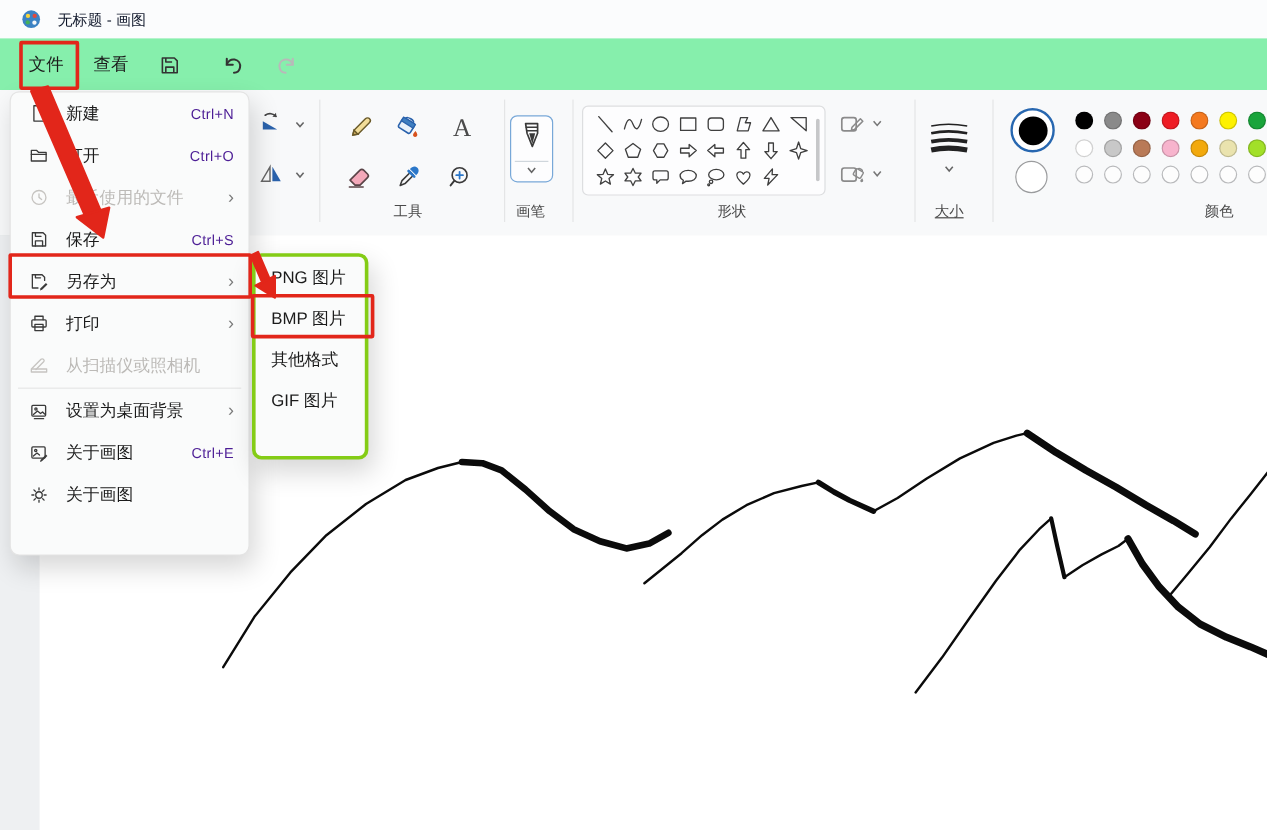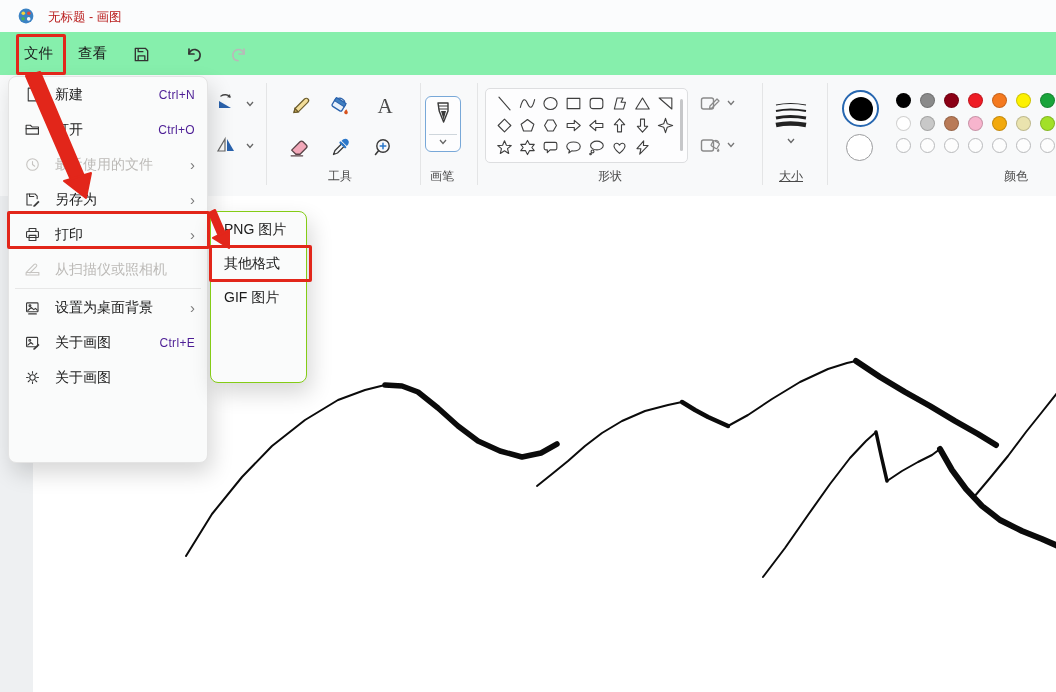--- a/index.html
+++ b/index.html
@@ -3,21 +3,21 @@
 <meta charset="utf-8">
 <style>
   :root{ --hl:#e2261a; --accent:#2767b0; }
   html,body{margin:0;padding:0;background:#d8d8d8;}
   #app{position:relative;width:1056px;height:692px;overflow:hidden;
        font-family:"Liberation Sans",sans-serif;background:#f8f9fa;
        -webkit-font-smoothing:antialiased;}
   .abs{position:absolute;}
   
   #titlebar{left:0;top:0;width:100%;height:32px;background:#fbfcfd;display:flex;align-items:center;}
-  #title-text{font-size:12.5px;color:#b91c1c;margin-left:12px;}
+  #title-text{font-size:12.5px;color:#0f172a;margin-left:12px;}
   
   #menurow{left:0;top:32px;width:100%;height:43px;background:#86efac;}
   .mbtn{position:absolute;top:6px;height:31px;display:flex;align-items:center;justify-content:center;
         font-size:14.5px;color:#1b1b1b;border-radius:5px;}
   .qbtn{position:absolute;top:9px;width:26px;height:26px;display:flex;align-items:center;justify-content:center;border-radius:4px;}
   
   #ribbon{left:0;top:75px;width:100%;height:121px;background:#f8f9fa;border-bottom:1px solid #e2e3e4;}
   .vsep{position:absolute;top:8px;height:102px;width:1px;background:#e4e5e6;}
   .glabel{position:absolute;top:93px;transform:translateX(-50%);font-size:12px;color:#494949;white-space:nowrap;}
   .toolbtn{position:absolute;width:28px;height:28px;display:flex;align-items:center;justify-content:center;border-radius:4px;}
@@ -49,21 +49,21 @@
              border-radius:8px;box-shadow:4px 10px 22px rgba(0,0,0,.16);z-index:10;box-sizing:border-box;padding-top:0;}
   .mi{position:relative;height:35px;display:flex;align-items:center;padding:0 12px 0 14px;color:#1b1b1b;font-size:14px;}
   .mi .micon{width:19px;height:19px;margin-right:13px;flex:none;display:flex;align-items:center;justify-content:center;color:#3a3a3a;}
   .mi.disabled{color:#bcbab7;}
   .mi.disabled .micon{color:#c6c4c1;}
   .mi .short{margin-left:auto;font-size:12px;color:#4c1d95;letter-spacing:.3px;}
   .mi .subchev{margin-left:auto;font-size:15px;color:#7a7a7a;}
   .msep{height:1px;background:#e7e7e7;margin:1px 6px;}
   .micon svg{stroke:currentColor;fill:none;stroke-width:1.3;stroke-linejoin:round;stroke-linecap:round;}
   
-  #submenu{left:210px;top:211px;width:97px;height:172px;background:#fafbfb;border:1px solid #84cc16;
+  #submenu{left:210px;top:211px;width:97px;height:172px;background:#fafbfb;border:3px solid #84cc16;
            border-radius:8px;box-shadow:4px 10px 22px rgba(0,0,0,.16);z-index:10;box-sizing:border-box;padding-top:1px;}
   .smi{height:34px;display:flex;align-items:center;padding-left:13px;font-size:14px;color:#1b1b1b;}
   
   .redbox{position:absolute;border:3.5px solid var(--hl);z-index:20;border-radius:2px;pointer-events:none;}
   #arrows{z-index:21;pointer-events:none;}
   .ltrA{font-family:"Liberation Serif",serif;font-size:21px;color:#4a4a4a;}
 </style>
 </head>
 <body>
 
@@ -425,20 +425,31 @@
             <circle cx="10" cy="10" r="6.8"></circle>
             <path d="M10 6.5 V10 L12.6 12"></path>
           </svg>
         </span>
       <span>最近使用的文件</span>
       <span class="subchev">›</span>
     </div>
     <div class="mi">
       <span class="micon">
           <svg width="17" height="17" viewBox="0 0 20 20">
+            <path d="M3.5 3.5 H14 L16.5 6 V16.5 H3.5 Z"></path>
+            <path d="M6.5 16.5 V11.5 H13.5 V16.5"></path>
+            <path d="M6.5 3.5 V7 H12"></path>
+          </svg>
+        </span>
+      <span>保存</span>
+      <span class="short">Ctrl+S</span>
+    </div>
+    <div class="mi">
+      <span class="micon">
+          <svg width="17" height="17" viewBox="0 0 20 20">
             <path d="M3.5 3.5 H13 L15.5 6 V9"></path>
             <path d="M3.5 3.5 V16.5 H9"></path>
             <path d="M6.5 3.5 V6.5 H11.5"></path>
             <path d="M11.5 16.8 L16.8 11.5 L18.3 13 L13 18.3 L11 18.8 Z" fill="currentColor" stroke="none"></path>
           </svg>
         </span>
       <span>另存为</span>
       <span class="subchev">›</span>
     </div>
     <div class="mi">
@@ -492,20 +503,21 @@
             <circle cx="10" cy="10" r="3.2"></circle>
             <path d="M10 3 V5 M10 15 V17 M3 10 H5 M15 10 H17 M5 5 L6.4 6.4 M13.6 13.6 L15 15 M15 5 L13.6 6.4 M6.4 13.6 L5 15"></path>
           </svg>
         </span>
       <span>关于画图</span>
     </div>
   </div>
 
   <div id="submenu" class="abs">
     <div class="smi">PNG 图片</div>
+    <div class="smi">BMP 图片</div>
     <div class="smi">其他格式</div>
     <div class="smi">GIF 图片</div>
   </div>
 
   <div class="redbox" style="left:16px;top:34px;width:44px;height:35px;"></div>
   <div class="redbox" style="left:7px;top:211px;width:197px;height:32px;"></div>
   <div class="redbox" style="left:209px;top:245px;width:97px;height:31px;"></div>
   <svg id="arrows" class="abs" width="1056" height="692" viewBox="0 0 1056 692">
     <polygon points="40,72 84,176 71,180 26,76" fill="var(--hl)" stroke="var(--hl)" stroke-width="2" stroke-linejoin="round"></polygon>
     <polygon points="86,198 91,173 64,181" fill="var(--hl)" stroke="var(--hl)" stroke-width="2" stroke-linejoin="round"></polygon>

